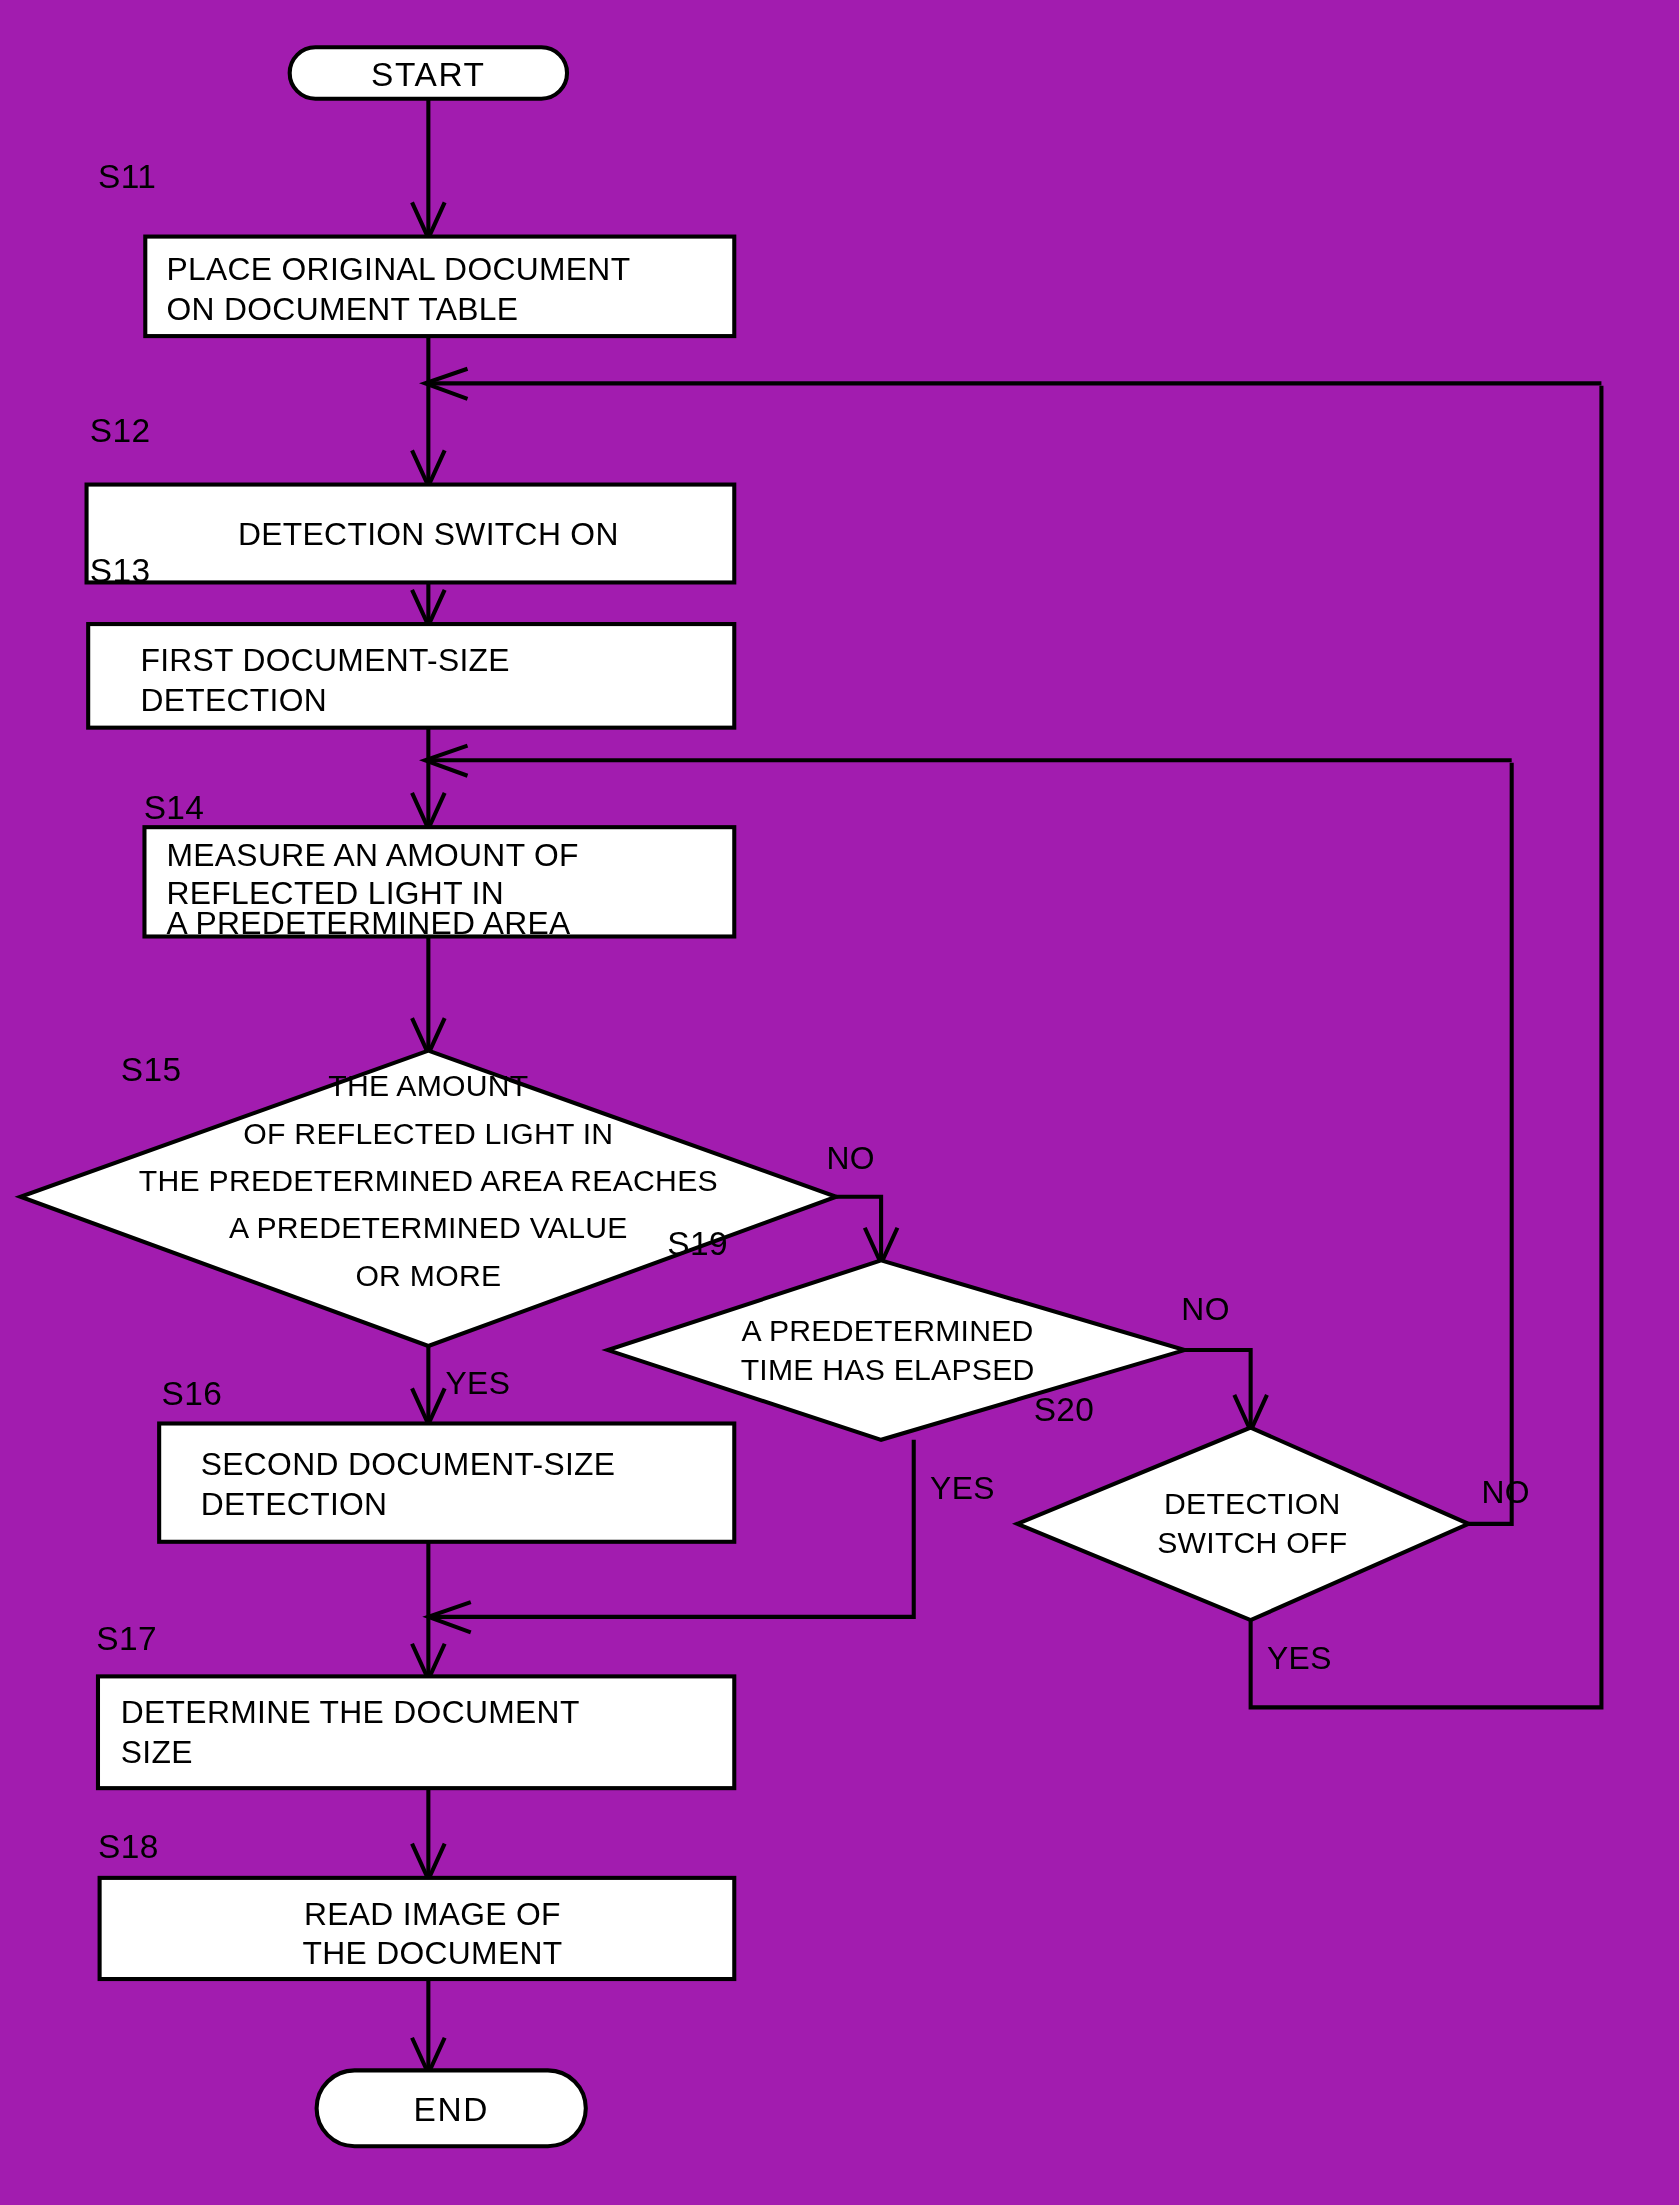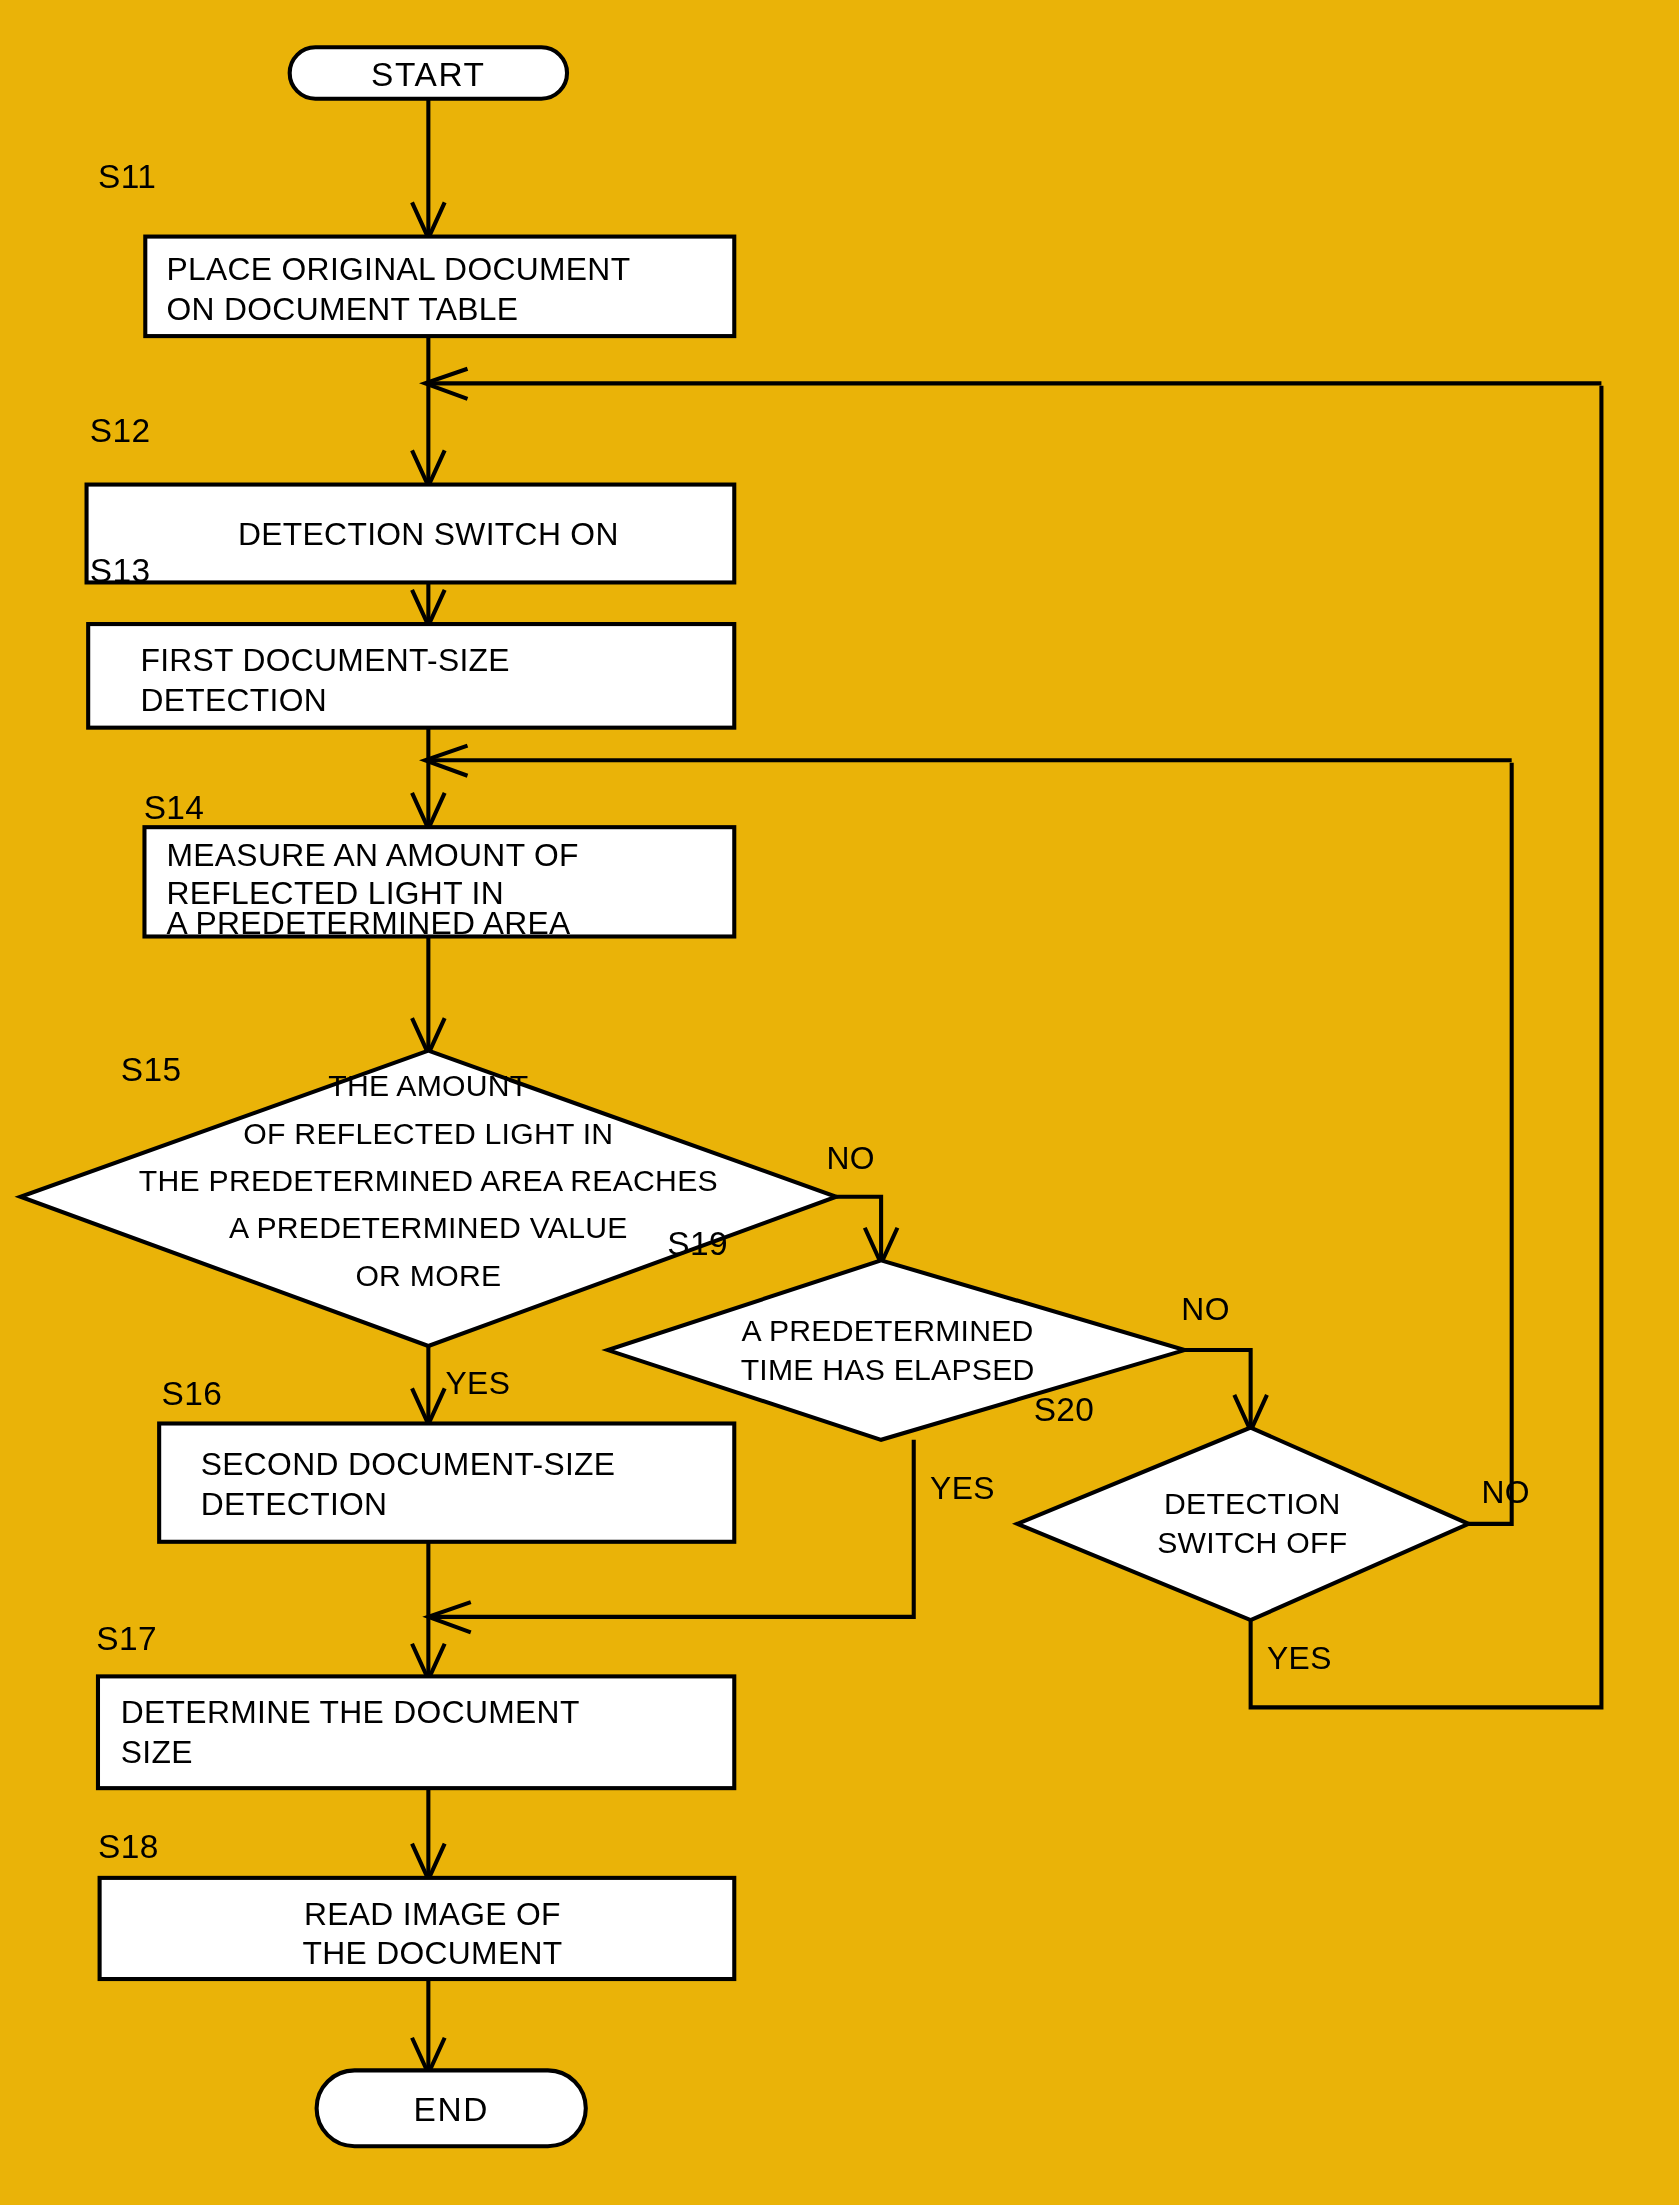--- a/index.html
+++ b/index.html
@@ -11,21 +11,21 @@
   body {
     width: 1679px;
     height: 2205px;
     font-family: "Liberation Sans", sans-serif;
     overflow: hidden;
   }
   #flowchart-root {
     position: relative;
     width: 1679px;
     height: 2205px;
-    background: #eab308;
+    background: #a21caf;
   }
   svg#flow-svg {
     position: absolute;
     top: 0;
     left: 0;
     width: 1679px;
     height: 2205px;
     display: block;
   }
   .node-shape {

